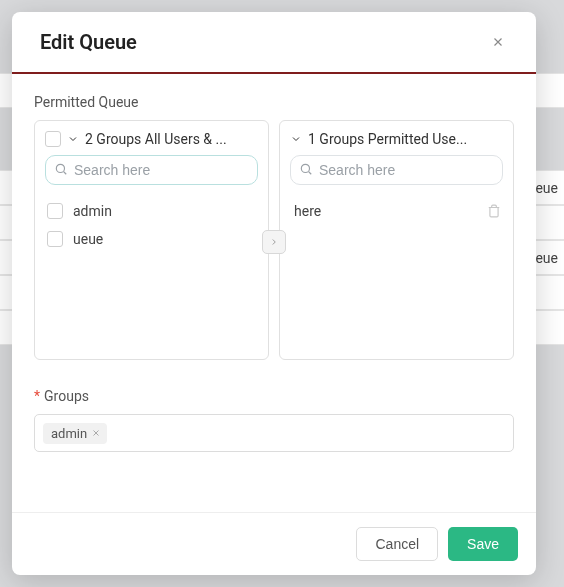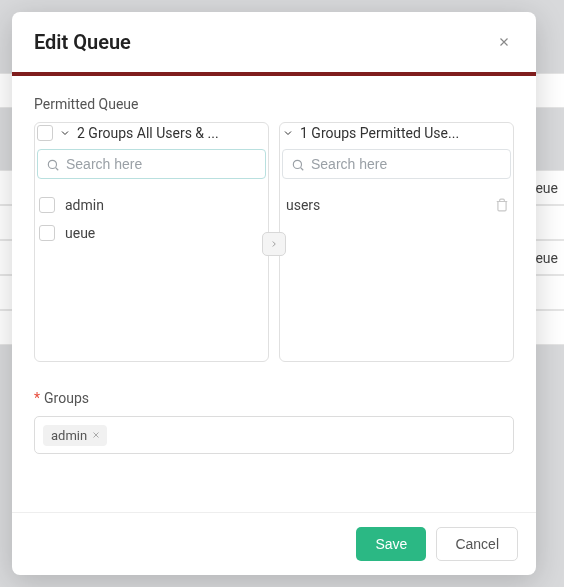--- a/index.html
+++ b/index.html
@@ -5,35 +5,35 @@
     *{box-sizing:border-box;margin:0;padding:0}
     body{width:564px;height:587px;font-family:-apple-system,BlinkMacSystemFont,"Segoe UI",Roboto,Arial,sans-serif;background:#d8d9db;overflow:hidden;position:relative;font-size:14px;color:#333}
     .bg-row{position:absolute;left:0;right:0;height:35px;background:#fff;border-top:1px solid #e5e5e5;border-bottom:1px solid #e5e5e5;display:flex;align-items:center;justify-content:flex-end;padding-right:6px;color:#444}
     .bg-row.r1{top:73px}
     .bg-row.r2{top:170px}
     .bg-row.r3{top:205px}
     .bg-row.r4{top:240px}
     .bg-row.r5{top:275px}
     .bg-row.r6{top:310px}
     .modal{position:absolute;left:12px;top:12px;width:524px;height:563px;background:#fff;border-radius:8px;box-shadow:0 6px 30px rgba(0,0,0,.18);display:flex;flex-direction:column}
-    .modal-hd{padding:18px 22px;display:flex;align-items:center;justify-content:space-between;border-bottom:4px solid #7f1d1d}
+    .modal-hd{padding:18px 28px;display:flex;align-items:center;justify-content:space-between;border-bottom:2px solid #7f1d1d}
     .modal-hd h2{font-size:20px;font-weight:600;color:#222}
     .close{width:20px;height:20px;display:flex;align-items:center;justify-content:center;cursor:pointer;color:#888}
     .close svg{width:14px;height:14px}
     .modal-body{padding:20px 22px;flex:1}
     .field-label{color:#555;margin-bottom:10px;font-size:14px}
     .req{color:#e74c3c;margin-right:4px}
     .dual{display:flex;gap:10px;align-items:stretch;position:relative}
-    .listbox{flex:1;border:1px solid #e0e0e0;border-radius:6px;padding:2px;min-height:240px;background:#fff}
+    .listbox{flex:1;border:1px solid #e0e0e0;border-radius:6px;padding:10px;min-height:240px;background:#fff}
     .listbox.right .item{padding-left:4px}
     .lb-head{display:flex;align-items:center;gap:6px;margin-bottom:8px;white-space:nowrap;overflow:hidden;color:#333;font-size:14px}
     .chk{width:16px;height:16px;border:1px solid #cfcfcf;border-radius:3px;background:#fff;flex:0 0 16px}
     .chev{width:12px;height:12px;flex:0 0 12px}
     .lb-title{overflow:hidden;text-overflow:ellipsis}
-    .search{display:flex;align-items:flex-end;gap:6px;border:1px solid #dfe3e6;border-radius:4px;padding:6px 8px;color:#9aa0a6;background:#fff}
+    .search{display:flex;align-items:flex-start;gap:6px;border:1px solid #dfe3e6;border-radius:10px;padding:6px 8px;color:#9aa0a6;background:#fff}
     .listbox:not(.right) .search{border-color:#b9e0df}
     .search svg{width:14px;height:14px;flex:0 0 14px}
     .search input{border:none;outline:none;font-size:14px;color:#333;width:100%;background:transparent}
     .search input::placeholder{color:#9aa0a6}
     .items{margin-top:12px}
     .item{display:flex;align-items:center;gap:10px;padding:6px 2px;color:#444}
     .item .trash{margin-left:auto;width:14px;height:14px;color:#c7c7c7}
     .transfer{position:absolute;left:50%;top:110px;transform:translateX(-50%)}
     .tbtn{width:24px;height:24px;border:1px solid #d8d8d8;background:#f4f4f4;border-radius:5px;display:flex;align-items:center;justify-content:center;color:#8c8c8c;cursor:pointer}
     .tbtn svg{width:10px;height:10px}
@@ -118,21 +118,21 @@
         </div>
         <div class="search">
           <svg viewBox="0 0 24 24" fill="none" stroke="currentColor" stroke-width="2">
               <circle cx="11" cy="11" r="7"></circle>
               <path d="m21 21-4.3-4.3"></path>
             </svg>
           <input type="text" placeholder="Search here" style="">
         </div>
         <div class="items">
           <div class="item">
-            <span>users</span>
+            <span>here</span>
             <svg class="trash" viewBox="0 0 24 24" fill="none" stroke="currentColor" stroke-width="2">
                 <path d="M3 6h18M8 6V4a2 2 0 0 1 2-2h4a2 2 0 0 1 2 2v2m3 0v14a2 2 0 0 1-2 2H7a2 2 0 0 1-2-2V6h14Z"></path>
               </svg>
           </div>
         </div>
       </div>
     </div>
 
     <div class="owners">
       <div class="field-label"><span class="req">*</span><span>Groups</span></div>
@@ -141,16 +141,16 @@
           <span>admin</span>
           <svg class="x" viewBox="0 0 24 24" fill="none" stroke="currentColor" stroke-width="2">
               <path d="M18 6 6 18M6 6l12 12"></path>
             </svg>
         </span>
       </div>
     </div>
   </div>
 
   <div class="modal-ft">
+    <button class="btn btn-sec">Cancel</button>
     <button class="btn btn-pri">Save</button>
-    <button class="btn btn-sec">Cancel</button>
   </div>
 </div>
 
 </body></html>

